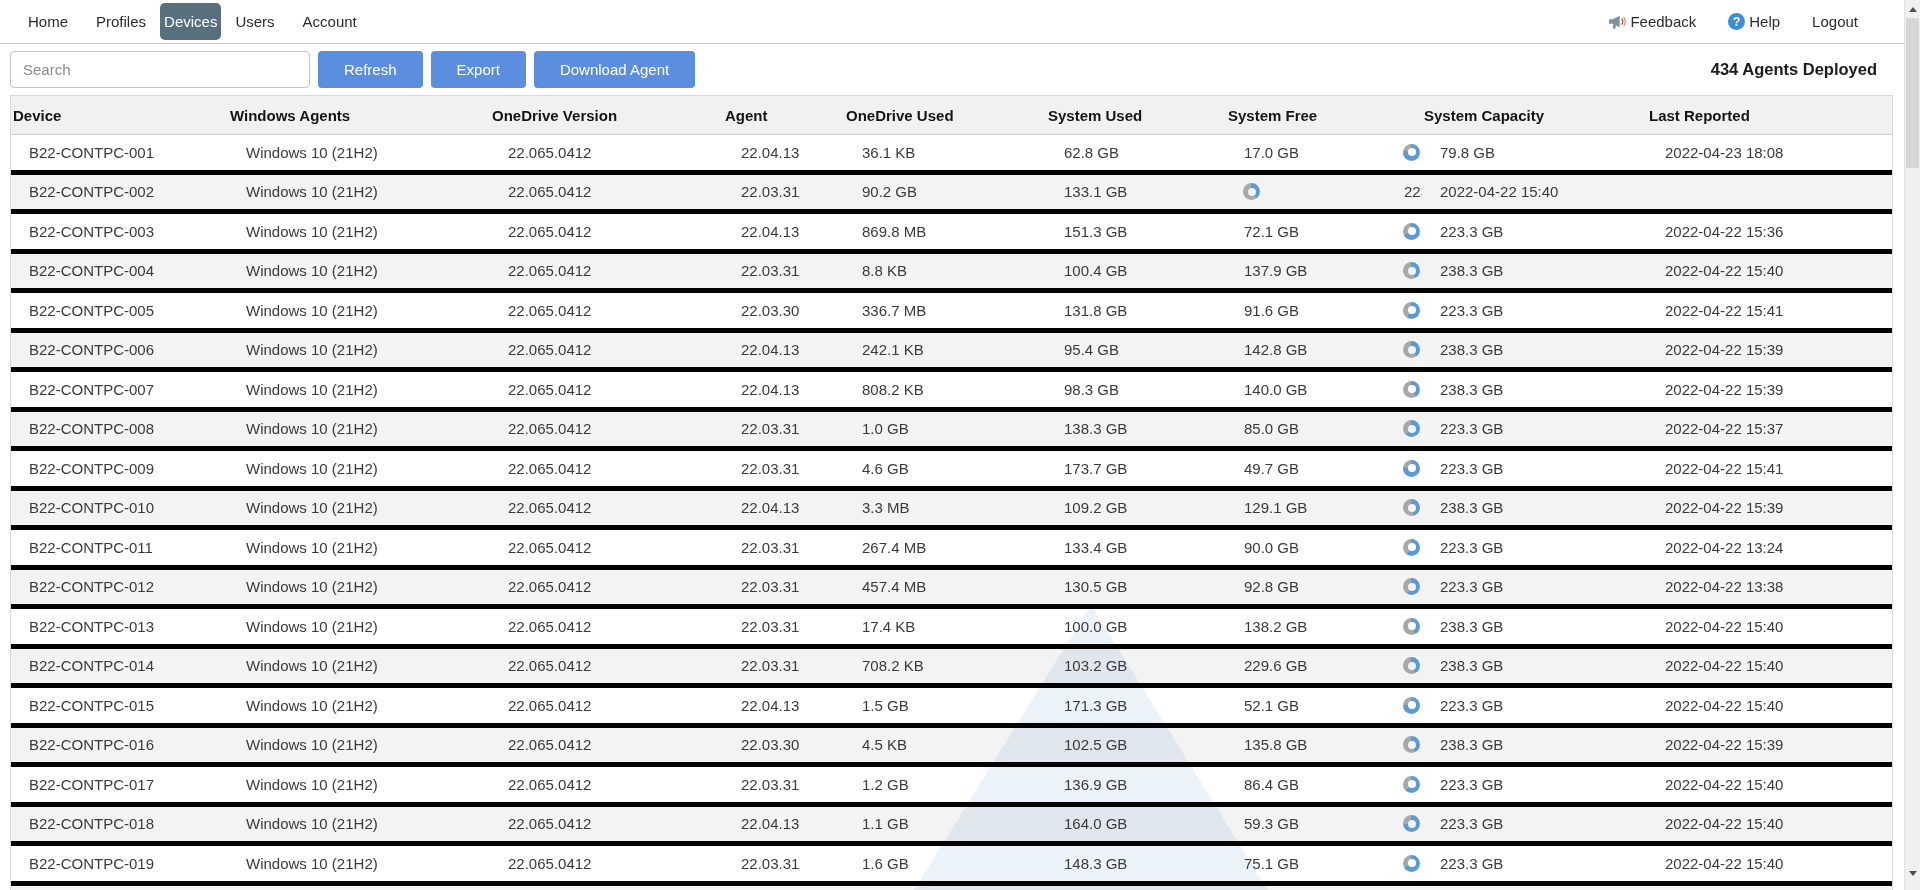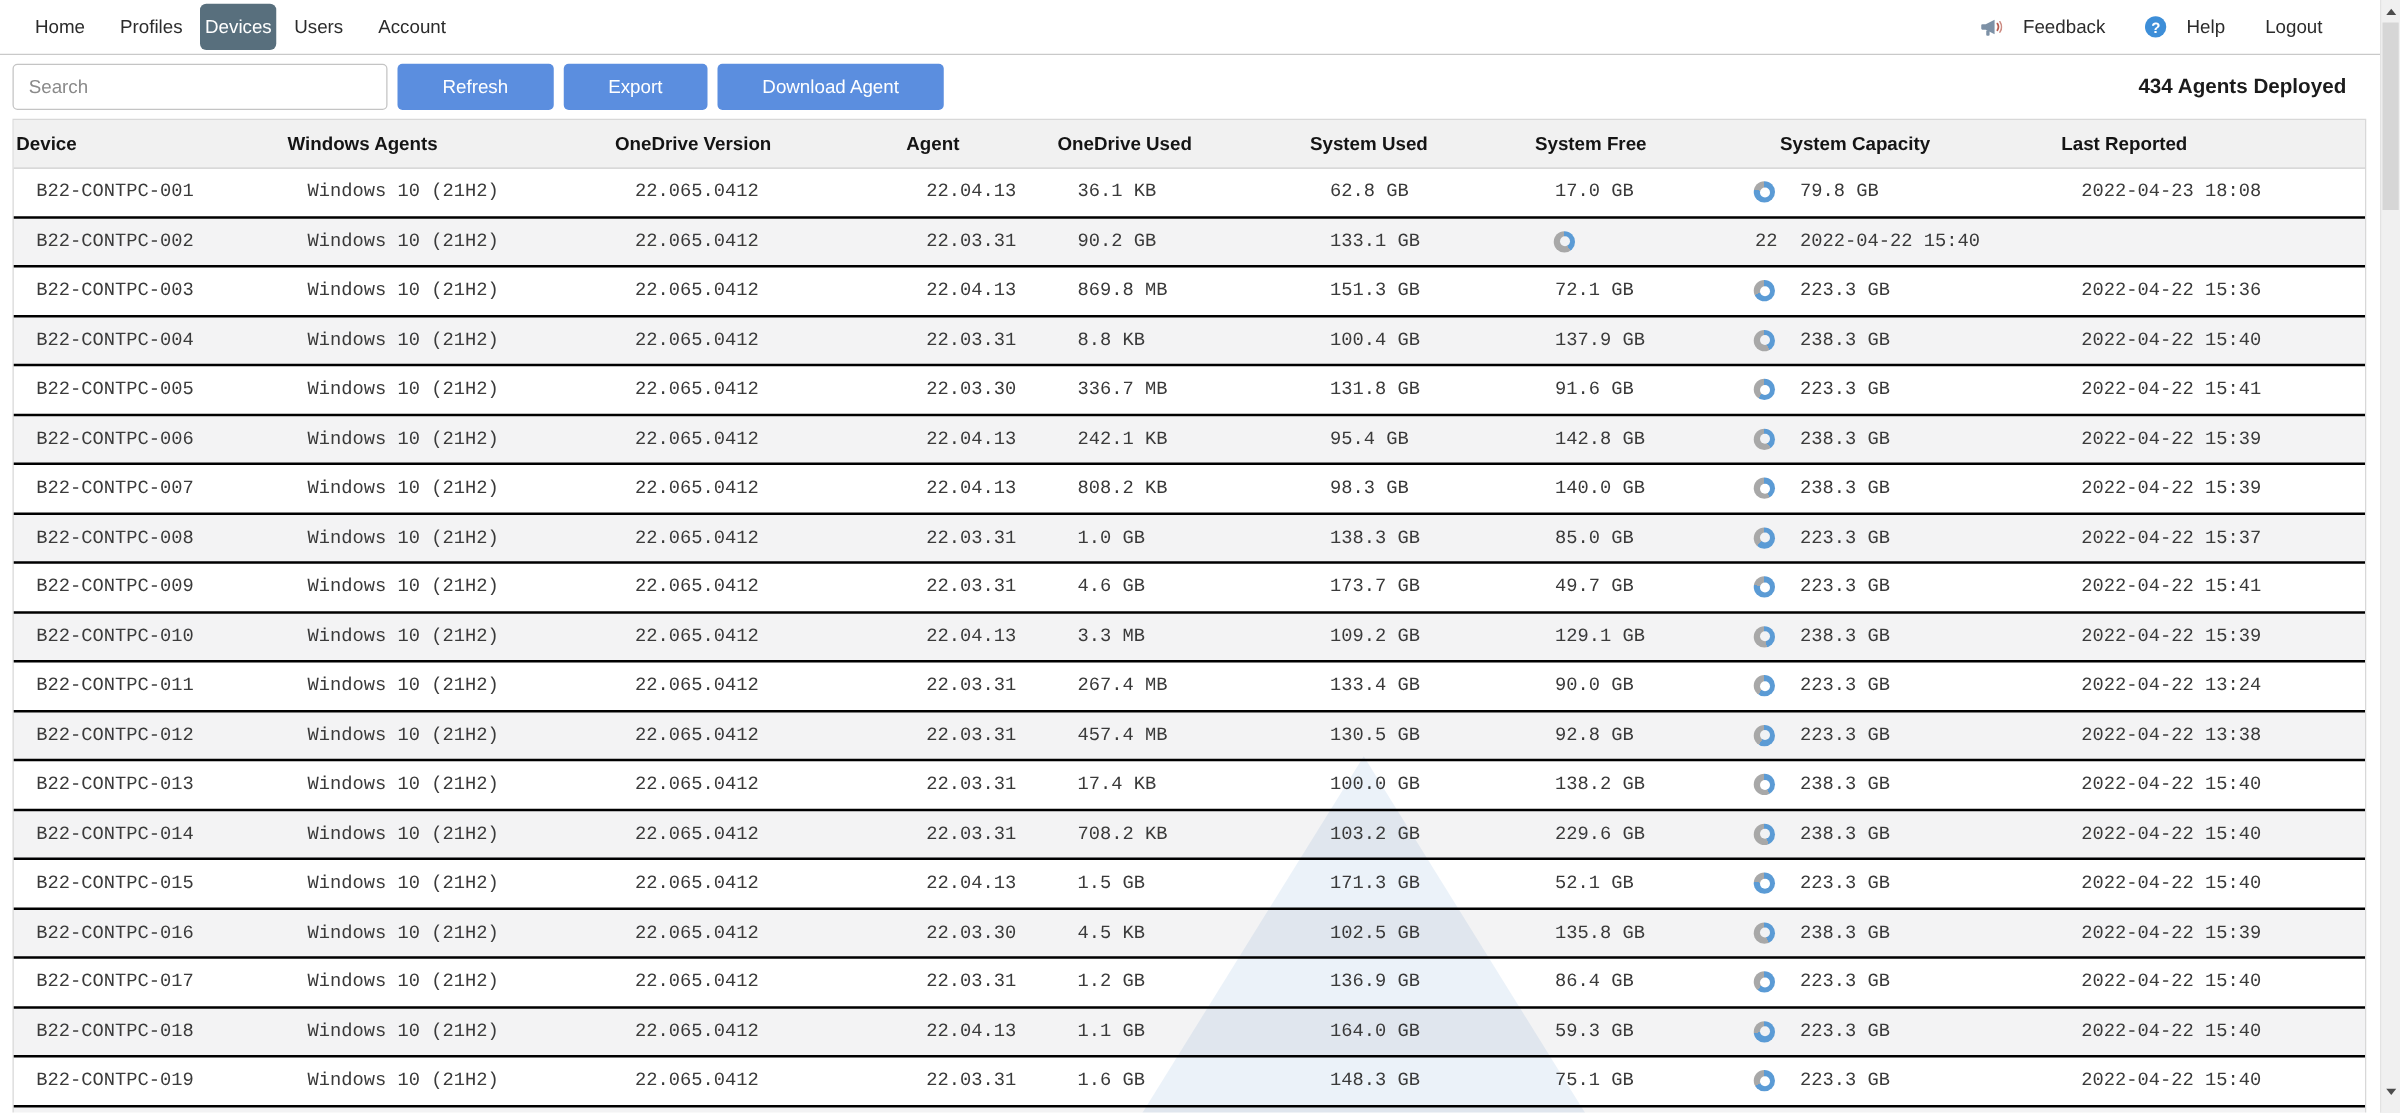--- a/index.html
+++ b/index.html
@@ -6,49 +6,49 @@
   html,body { width:1920px; height:890px; overflow:hidden; background:#fff;
     font-family:"Liberation Sans", sans-serif; color:#333; }
 
   
   .nav { height:44px; display:flex; align-items:center; padding-left:28px;
          border-bottom:1px solid #c9c9c9; background:#fff; position:relative; }
   .nav-item { font-size:15px; color:#2b2b2b; margin-right:28px; white-space:nowrap; cursor:pointer; }
   .nav-item.active { background:var(--active-tab,#586f7d); color:#fff; border-radius:5px;
                      padding:10px 4px; margin-left:-14px; margin-right:14px; }
   .nav-right { margin-left:auto; display:flex; align-items:center; gap:32px; margin-right:62px; }
-  .nav-right .nav-item { margin:0; display:flex; align-items:center; gap:16px; }
+  .nav-right .nav-item { margin:0; display:flex; align-items:center; gap:4px; }
   .help-badge { width:17px; height:17px; border-radius:50%; background:var(--help-icon,#3d8ed8);
                 color:#fff; font-size:12px; font-weight:bold; display:flex;
                 align-items:center; justify-content:center; }
 
   
   .toolbar { height:51px; display:flex; align-items:center; padding:0 43px 0 10px; }
   .search { width:300px; height:37px; border:1px solid #c4c4c4; border-radius:4px;
             padding:0 12px; font-size:15px; color:#b91c1c; outline:none;
             font-family:"Liberation Sans", sans-serif; }
   .search::placeholder { color:#8a8a8a; }
   .btn { height:37px; border:none; border-radius:4px; background:var(--accent,#5b8edf);
-         color:#fff; font-size:15px; padding:0 36px; margin-left:8px; cursor:pointer;
+         color:#fff; font-size:15px; padding:0 26px; margin-left:8px; cursor:pointer;
          font-family:"Liberation Sans", sans-serif; }
   .status { margin-left:auto; font-weight:bold; font-size:16.5px; color:#1b1b1b; white-space:nowrap; }
 
   
   .table { position:relative; margin-left:10px; width:1883px; border:1px solid #d8d8d8;
            background:#fff; }
   .watermark { position:absolute; left:0; top:39px; width:100%; height:760px; z-index:0;
                pointer-events:none; }
   .thead, .tr { display:grid;
     grid-template-columns:217px 262px 233px 121px 202px 180px 160px 36px 225px 1fr; }
   .thead { position:relative; z-index:2; background:#f1f1f1; height:39px;
            border-bottom:1px solid #cfcfcf; }
   .th { font-weight:bold; font-size:15px; color:#141414; padding-left:2px;
         display:flex; align-items:center; white-space:nowrap; cursor:pointer; }
   .tbody { position:relative; z-index:1; }
-  .tr { height:39.5px; border-bottom:2px solid #000000; background:transparent;font-family:Liberation Mono, monospace; }
+  .tr { height:39.5px; border-bottom:5px solid #000000; background:transparent; }
   .tr:nth-child(even) { background:rgba(28,40,60,0.055); }
   .td { font-size:15px; color:#3a3a3a; padding-left:18px; display:flex;
         align-items:center; white-space:nowrap; overflow:hidden; }
   .td.donut-cell { padding-left:17px; }
   .donut { width:17px; height:17px; border-radius:50%; position:relative; flex:none; }
   .donut::after { content:""; position:absolute; inset:4.5px; border-radius:50%; background:#fff; }
   .tr:nth-child(even) .donut::after { background:#f1f2f4; }
 
   
   .scrollbar { position:fixed; top:0; right:0; width:16px; height:890px;

